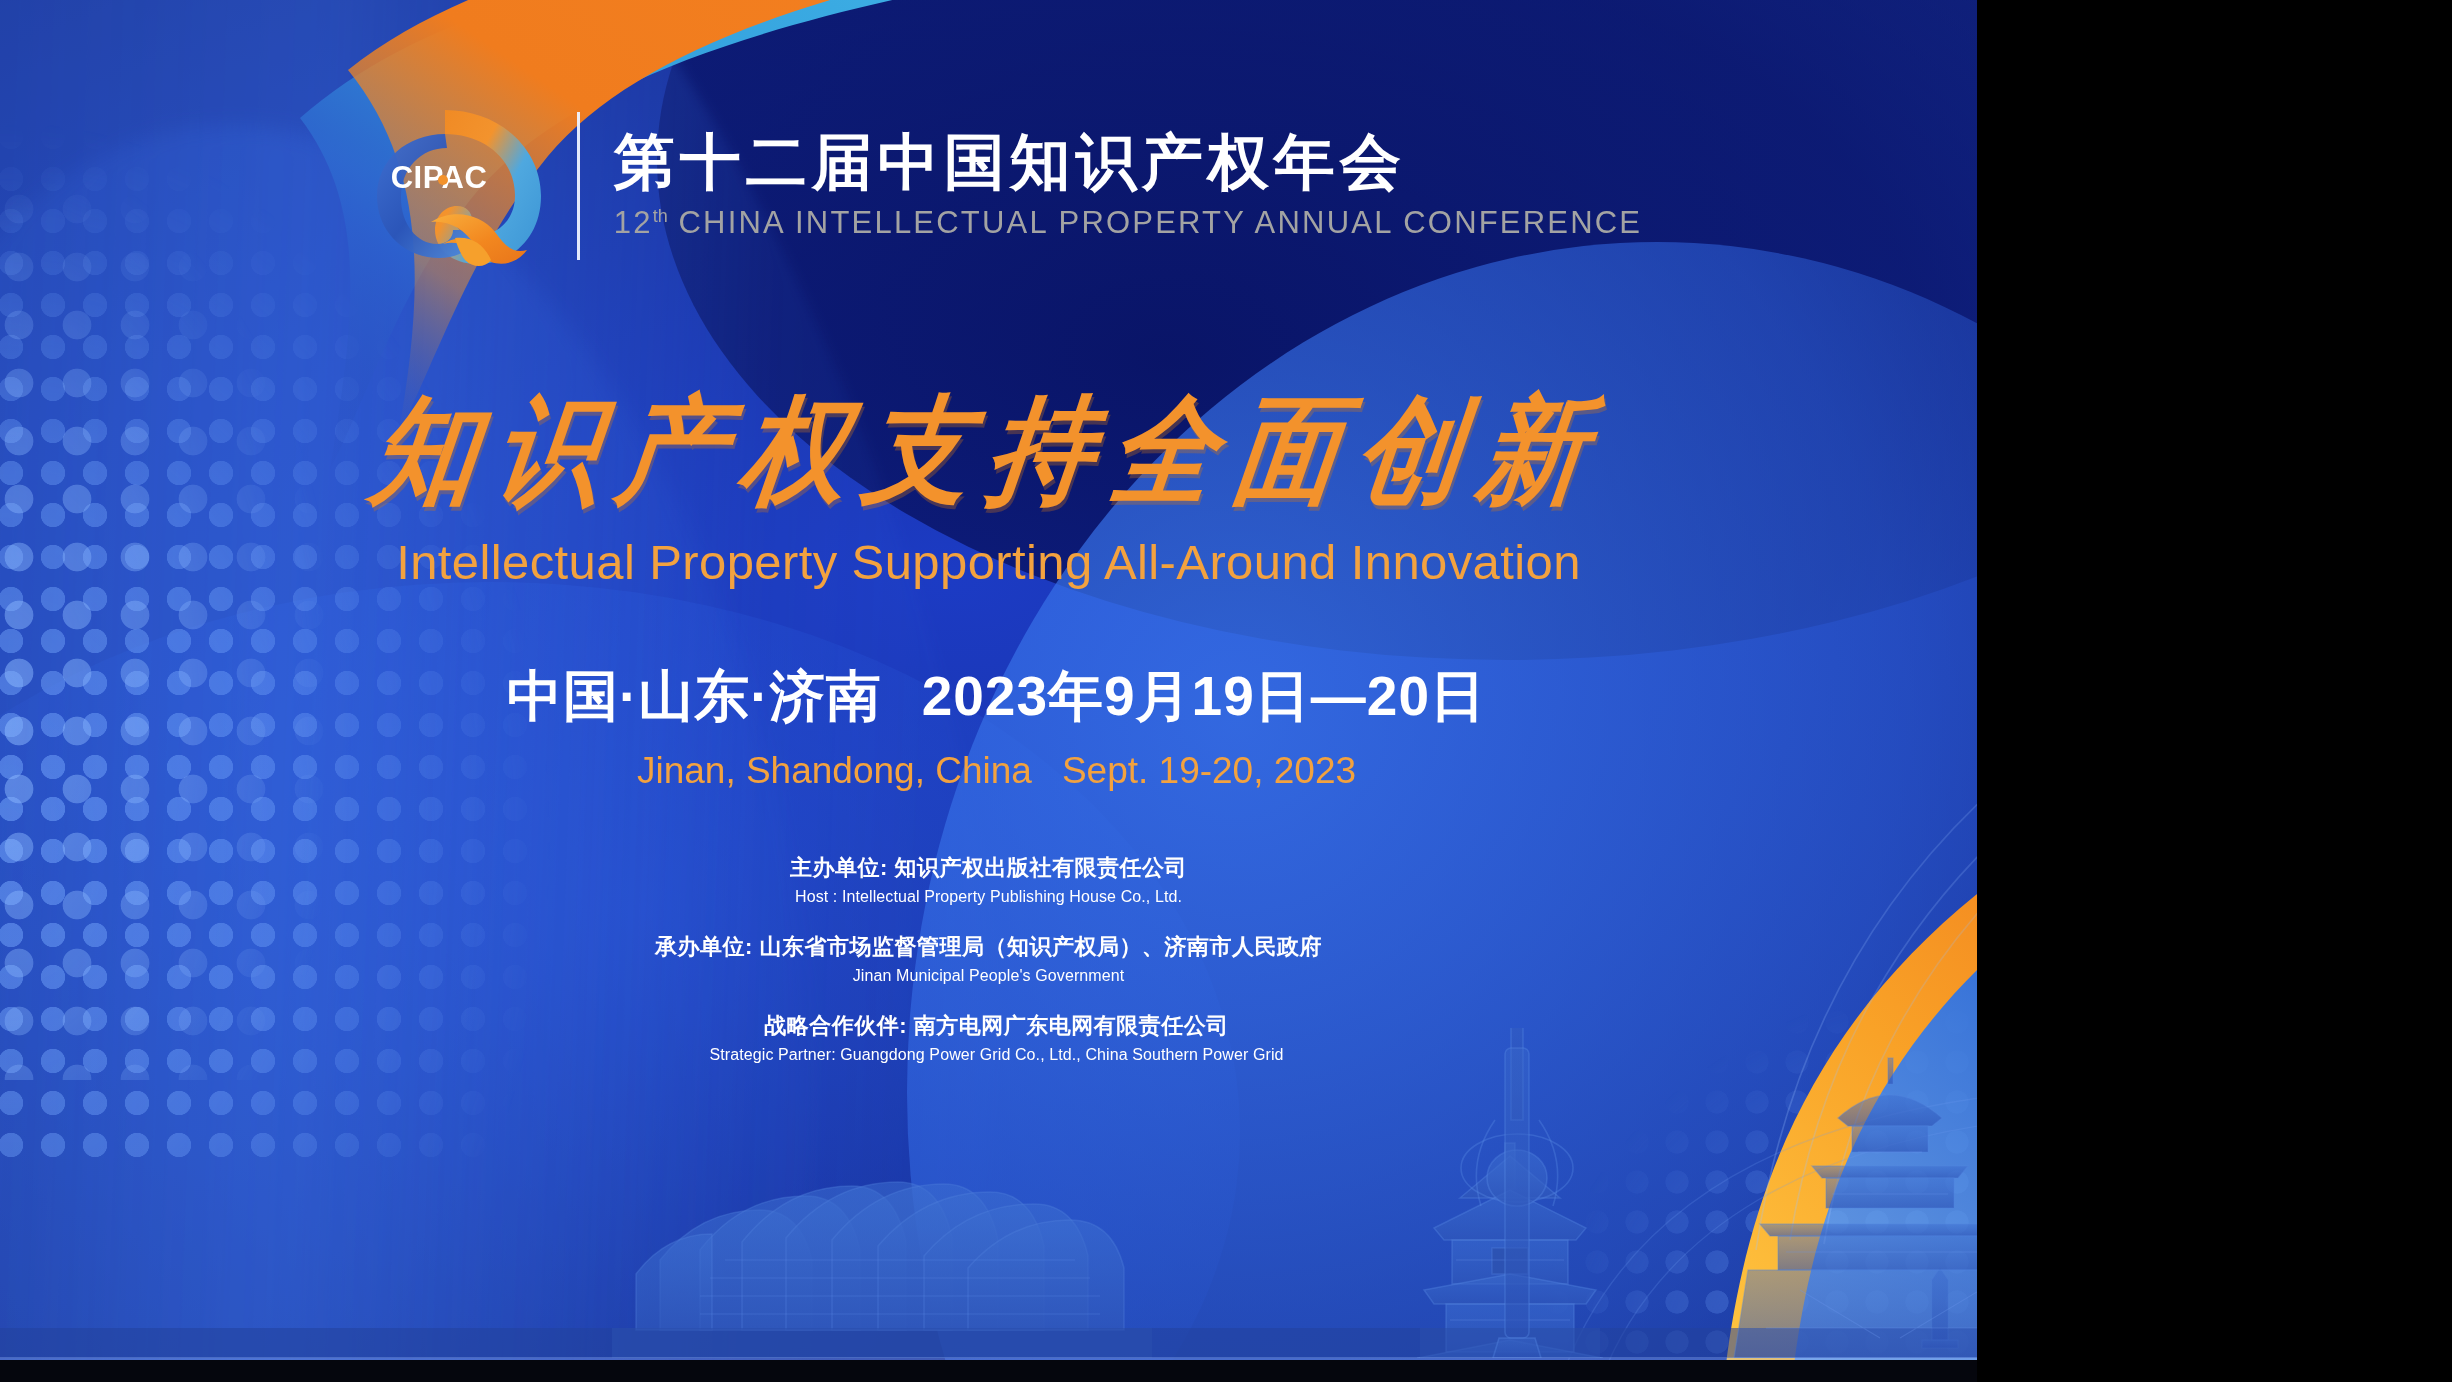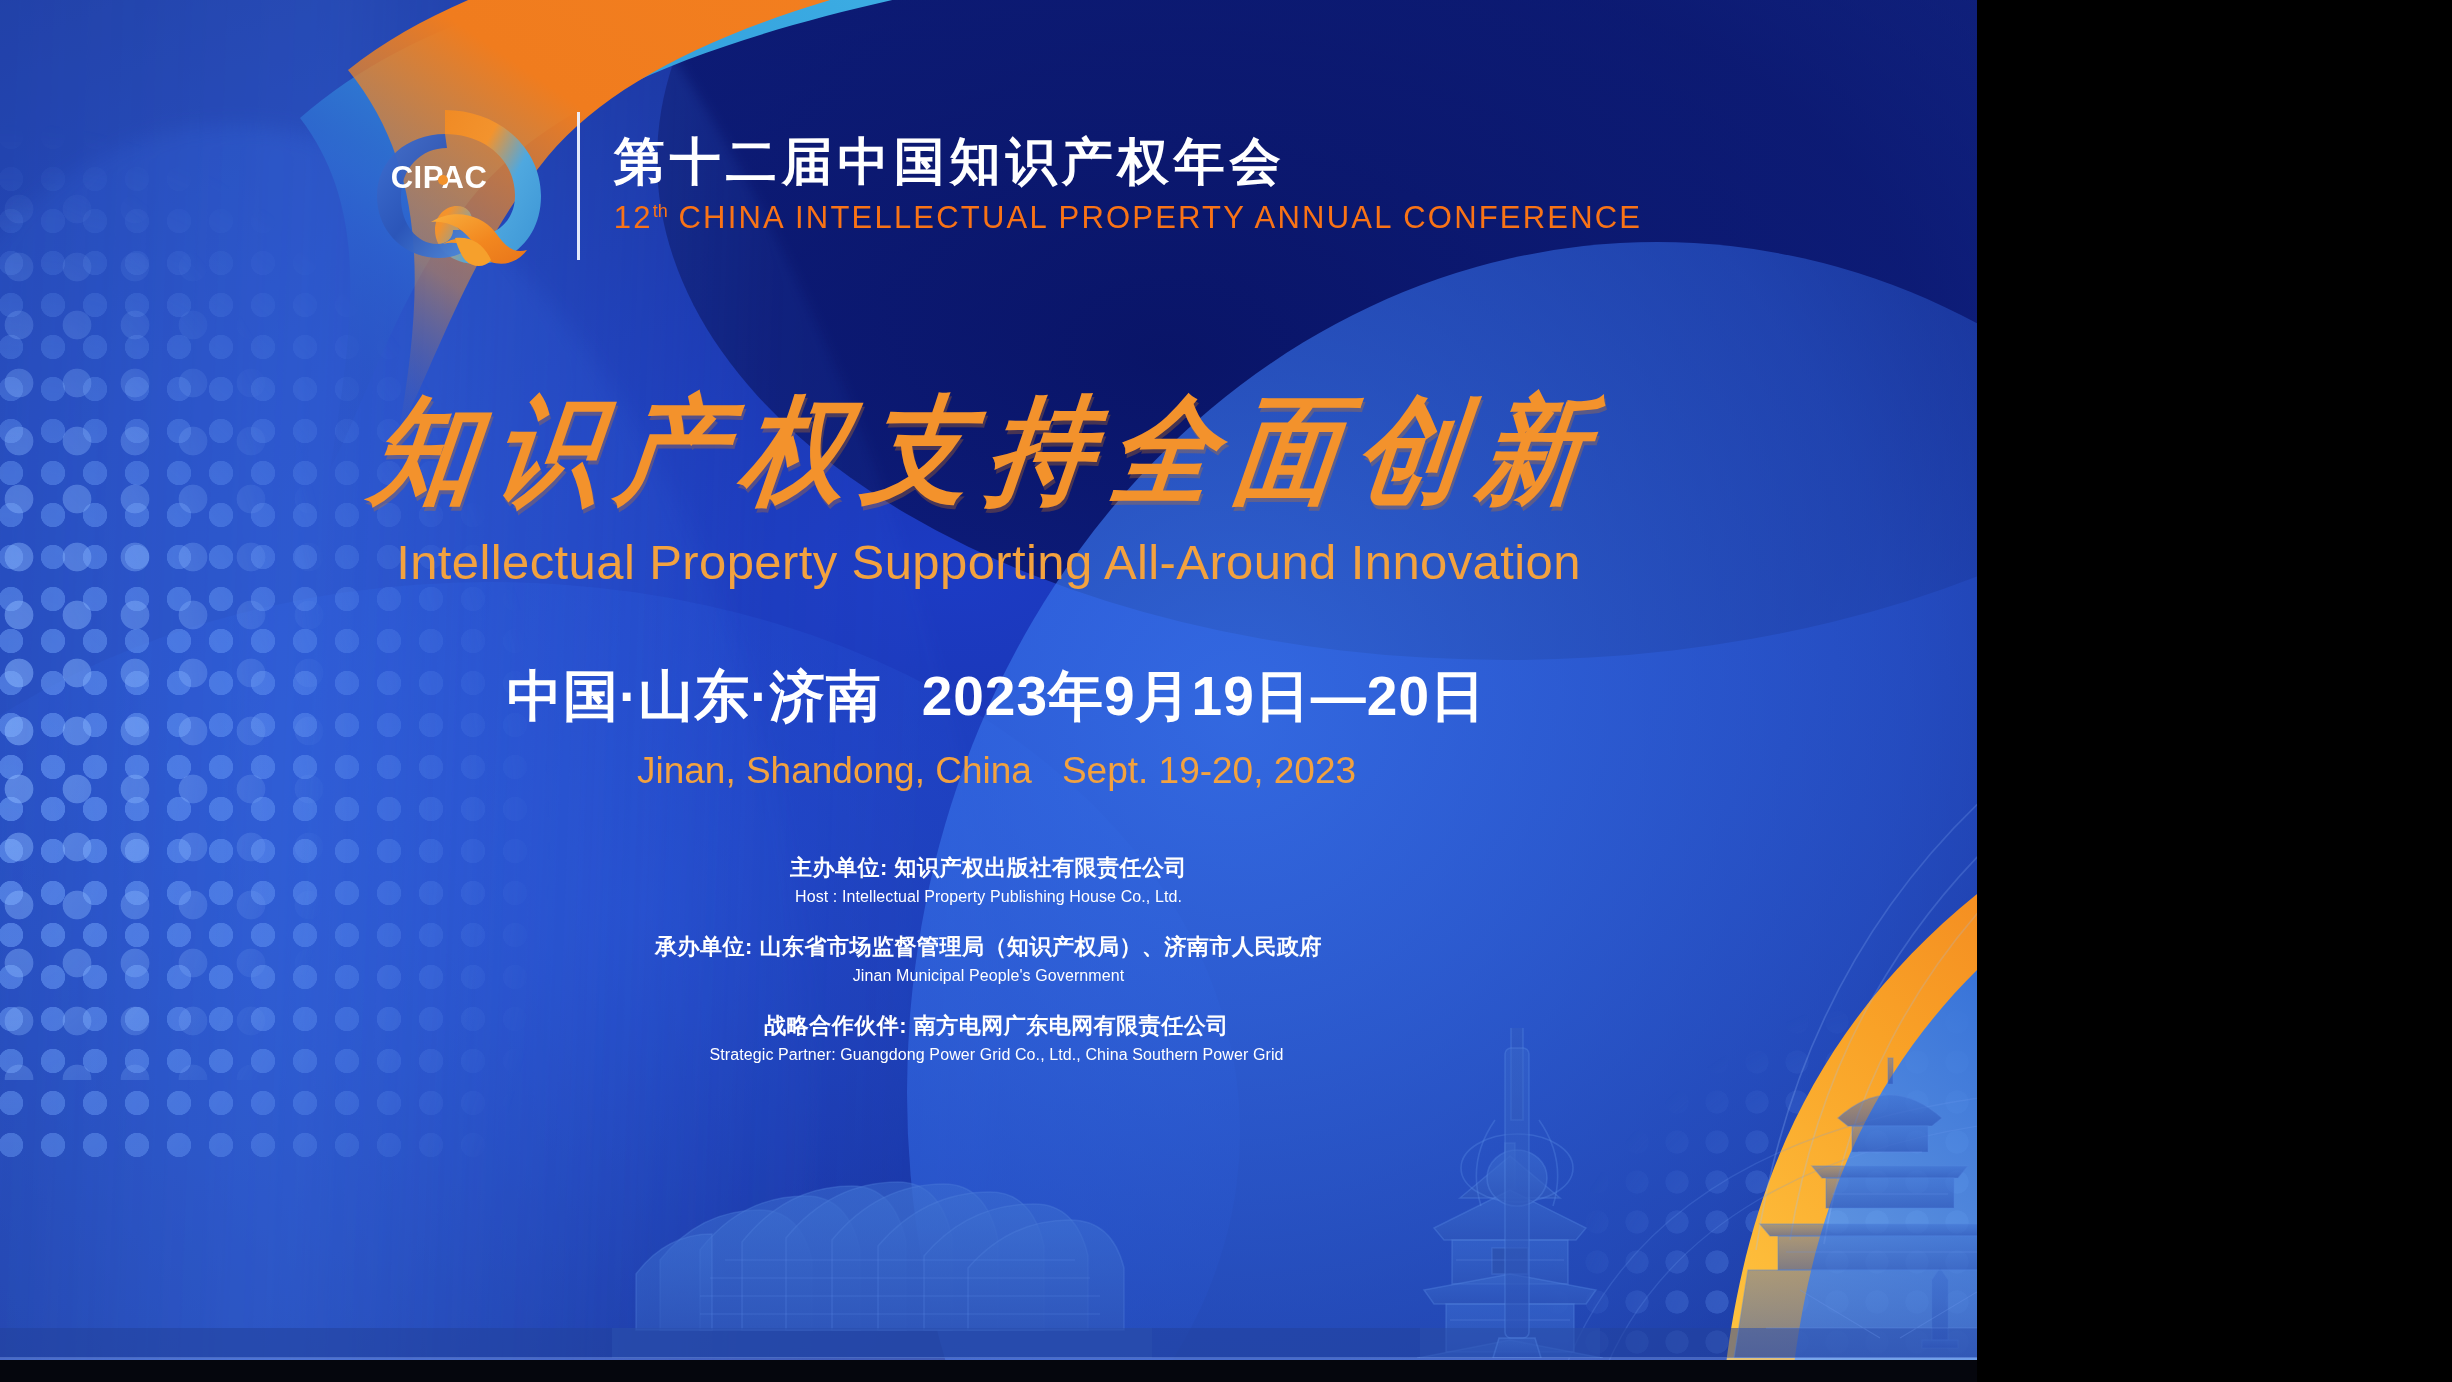--- a/index.html
+++ b/index.html
@@ -69,22 +69,22 @@
   
   .skyline{position:absolute;left:0;bottom:24px;width:2452px;height:330px;pointer-events:none;}
 
   
   .content{position:absolute;inset:0;}
 
   .header{position:absolute;left:0;right:0;top:96px;display:flex;justify-content:center;align-items:center;gap:0;}
   .logo-wrap{width:220px;height:180px;position:relative;flex:0 0 auto;}
   .divider{width:3px;height:148px;background:#eef2ff;margin:0 34px 0 22px;flex:0 0 auto;opacity:.95;}
   .titles{display:flex;flex-direction:column;justify-content:center;}
-  .title-cn{color:#ffffff;font-size:51px;font-weight:700;letter-spacing:5px;line-height:1.02;white-space:nowrap;}
-  .title-en{color:#f97316;font-size:31px;font-weight:400;letter-spacing:2.2px;margin-top:11px;white-space:nowrap;}
+  .title-cn{color:#ffffff;font-size:61px;font-weight:700;letter-spacing:5px;line-height:1.02;white-space:nowrap;}
+  .title-en{color:#a3a3a3;font-size:31px;font-weight:400;letter-spacing:2.2px;margin-top:11px;white-space:nowrap;}
   .title-en .ord{font-size:18px;vertical-align:super;letter-spacing:0;}
 
   .slogan-wrap{position:absolute;left:0;right:0;top:392px;text-align:center;}
   .slogan-cn{
     color:#f3922c;font-size:105px;line-height:1.12;letter-spacing:18px;
     font-family:"DejaVu Serif","Liberation Serif",serif;
     font-weight:700;font-style:italic;
     transform:skewX(-7deg) scaleY(1.12);
     text-shadow:2px 3px 0 rgba(216,120,20,.30);
     white-space:nowrap;

